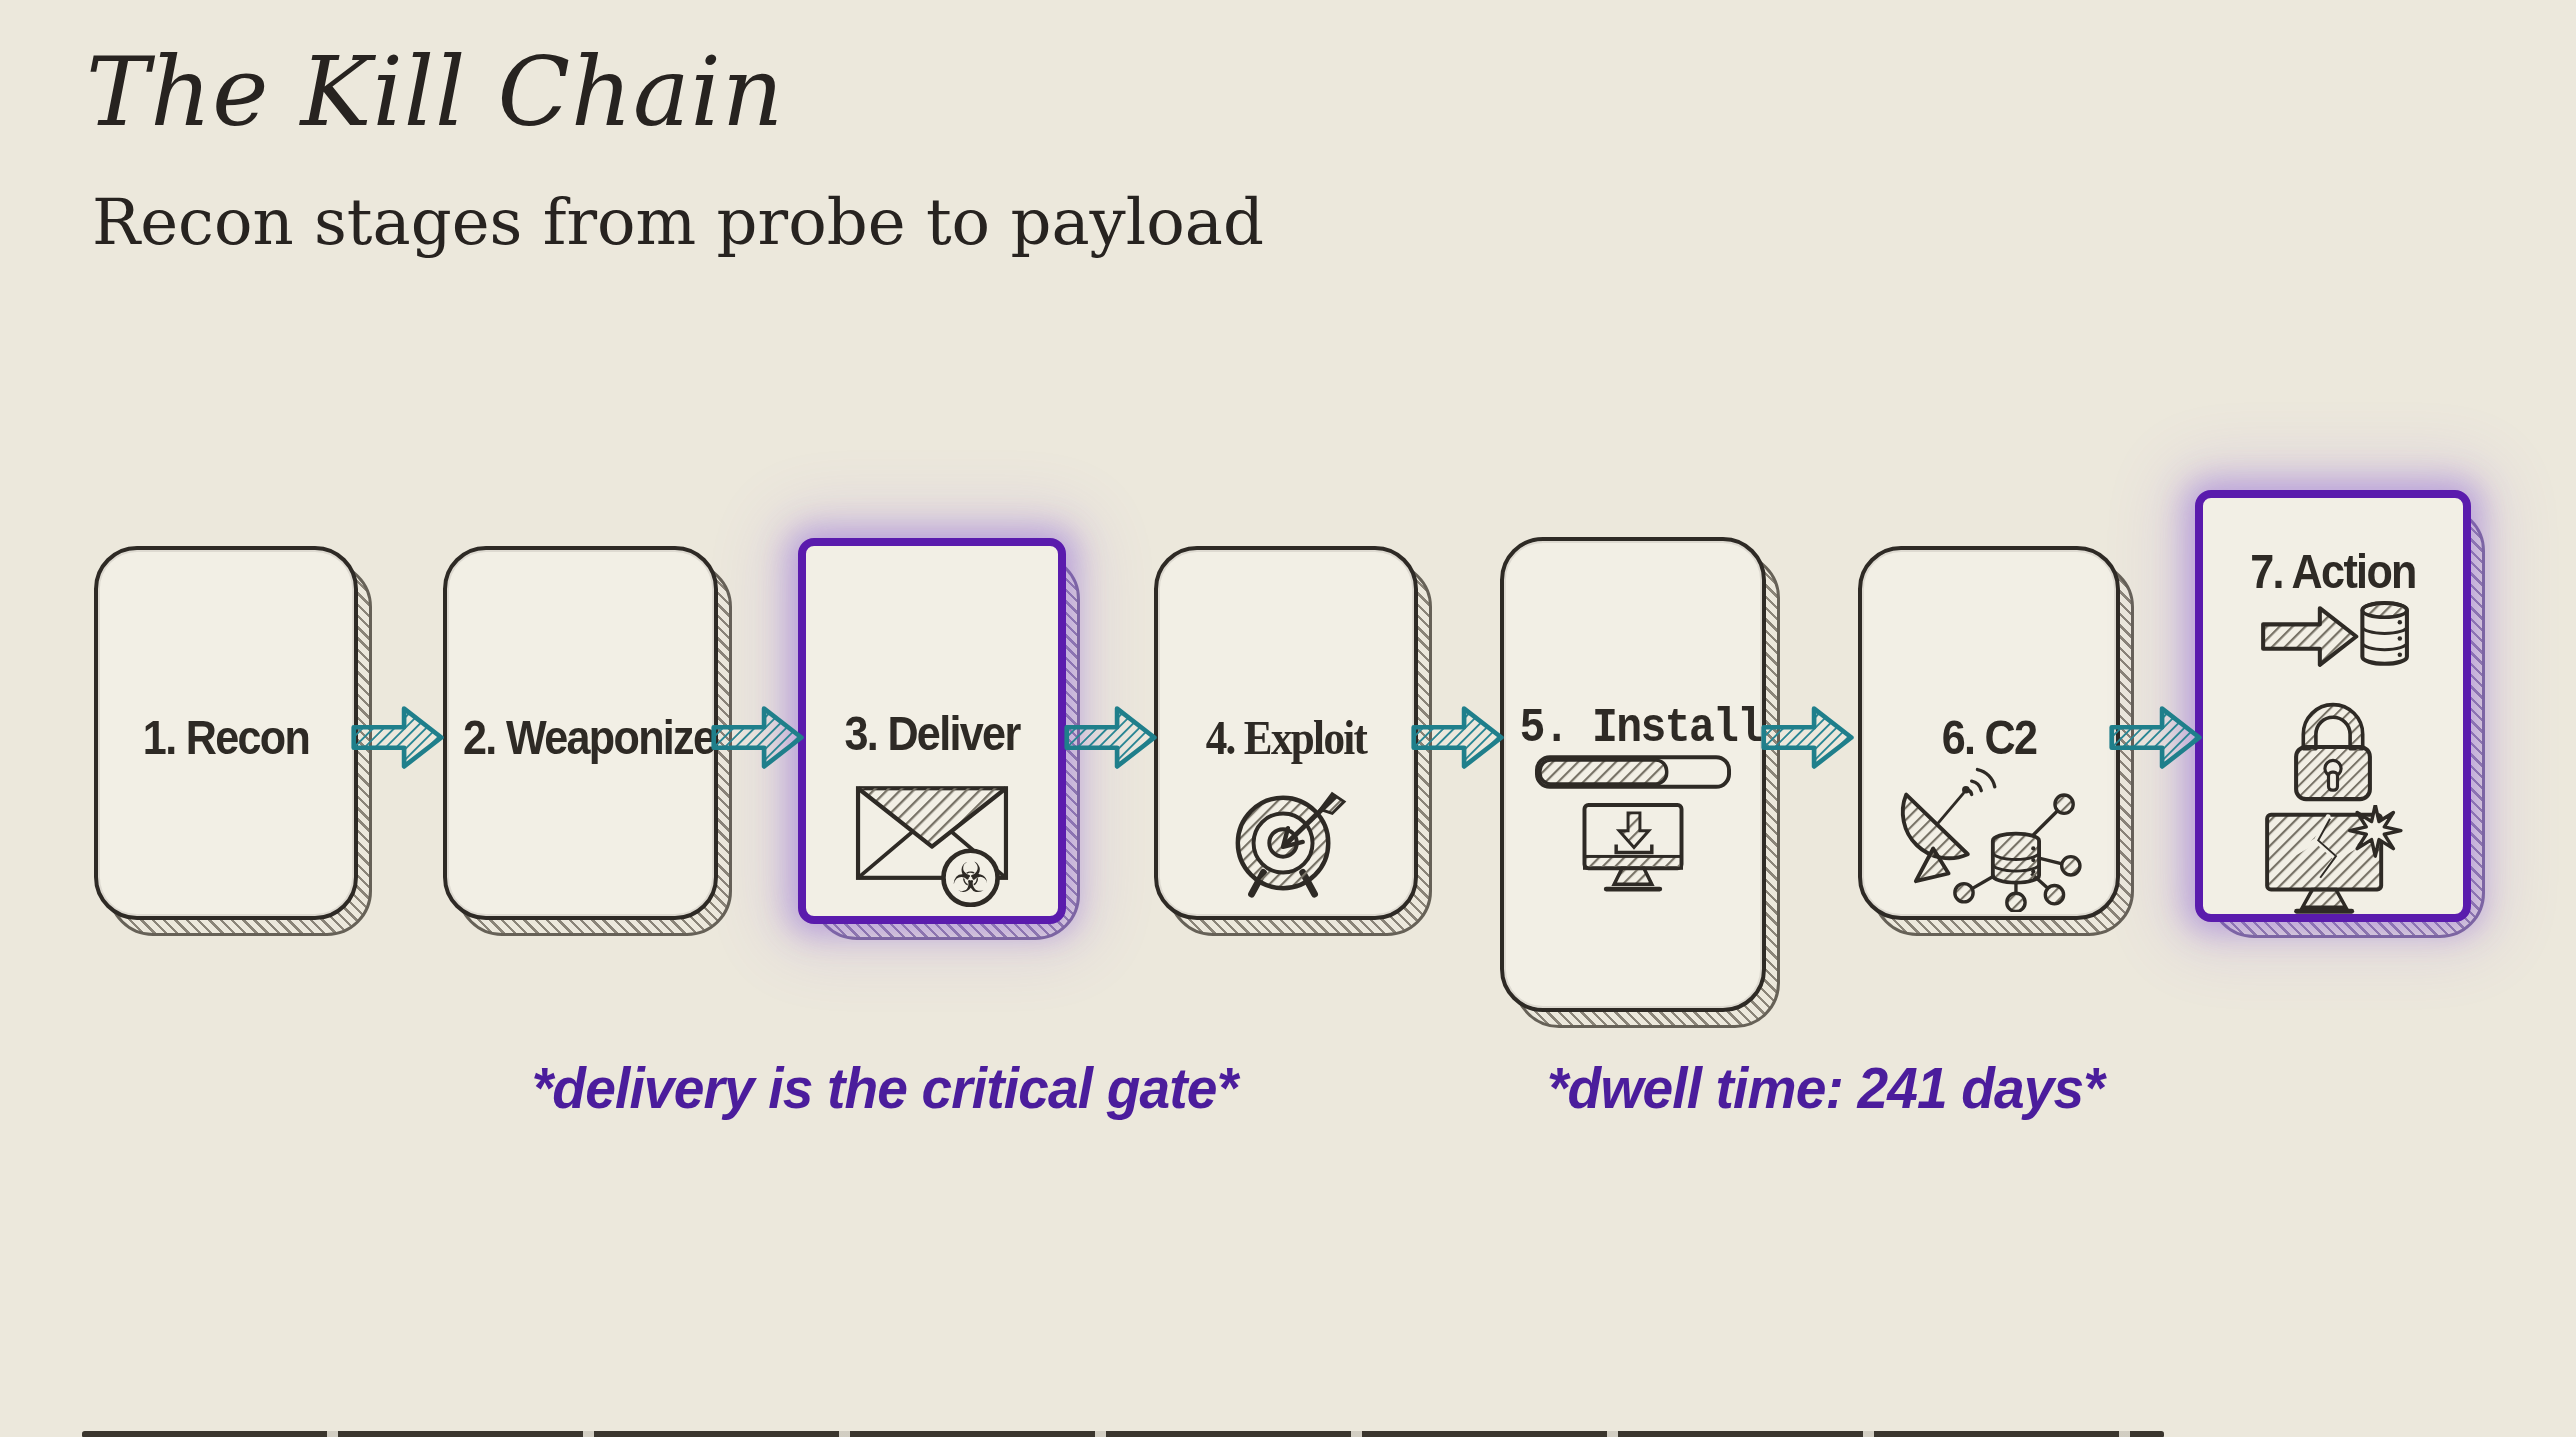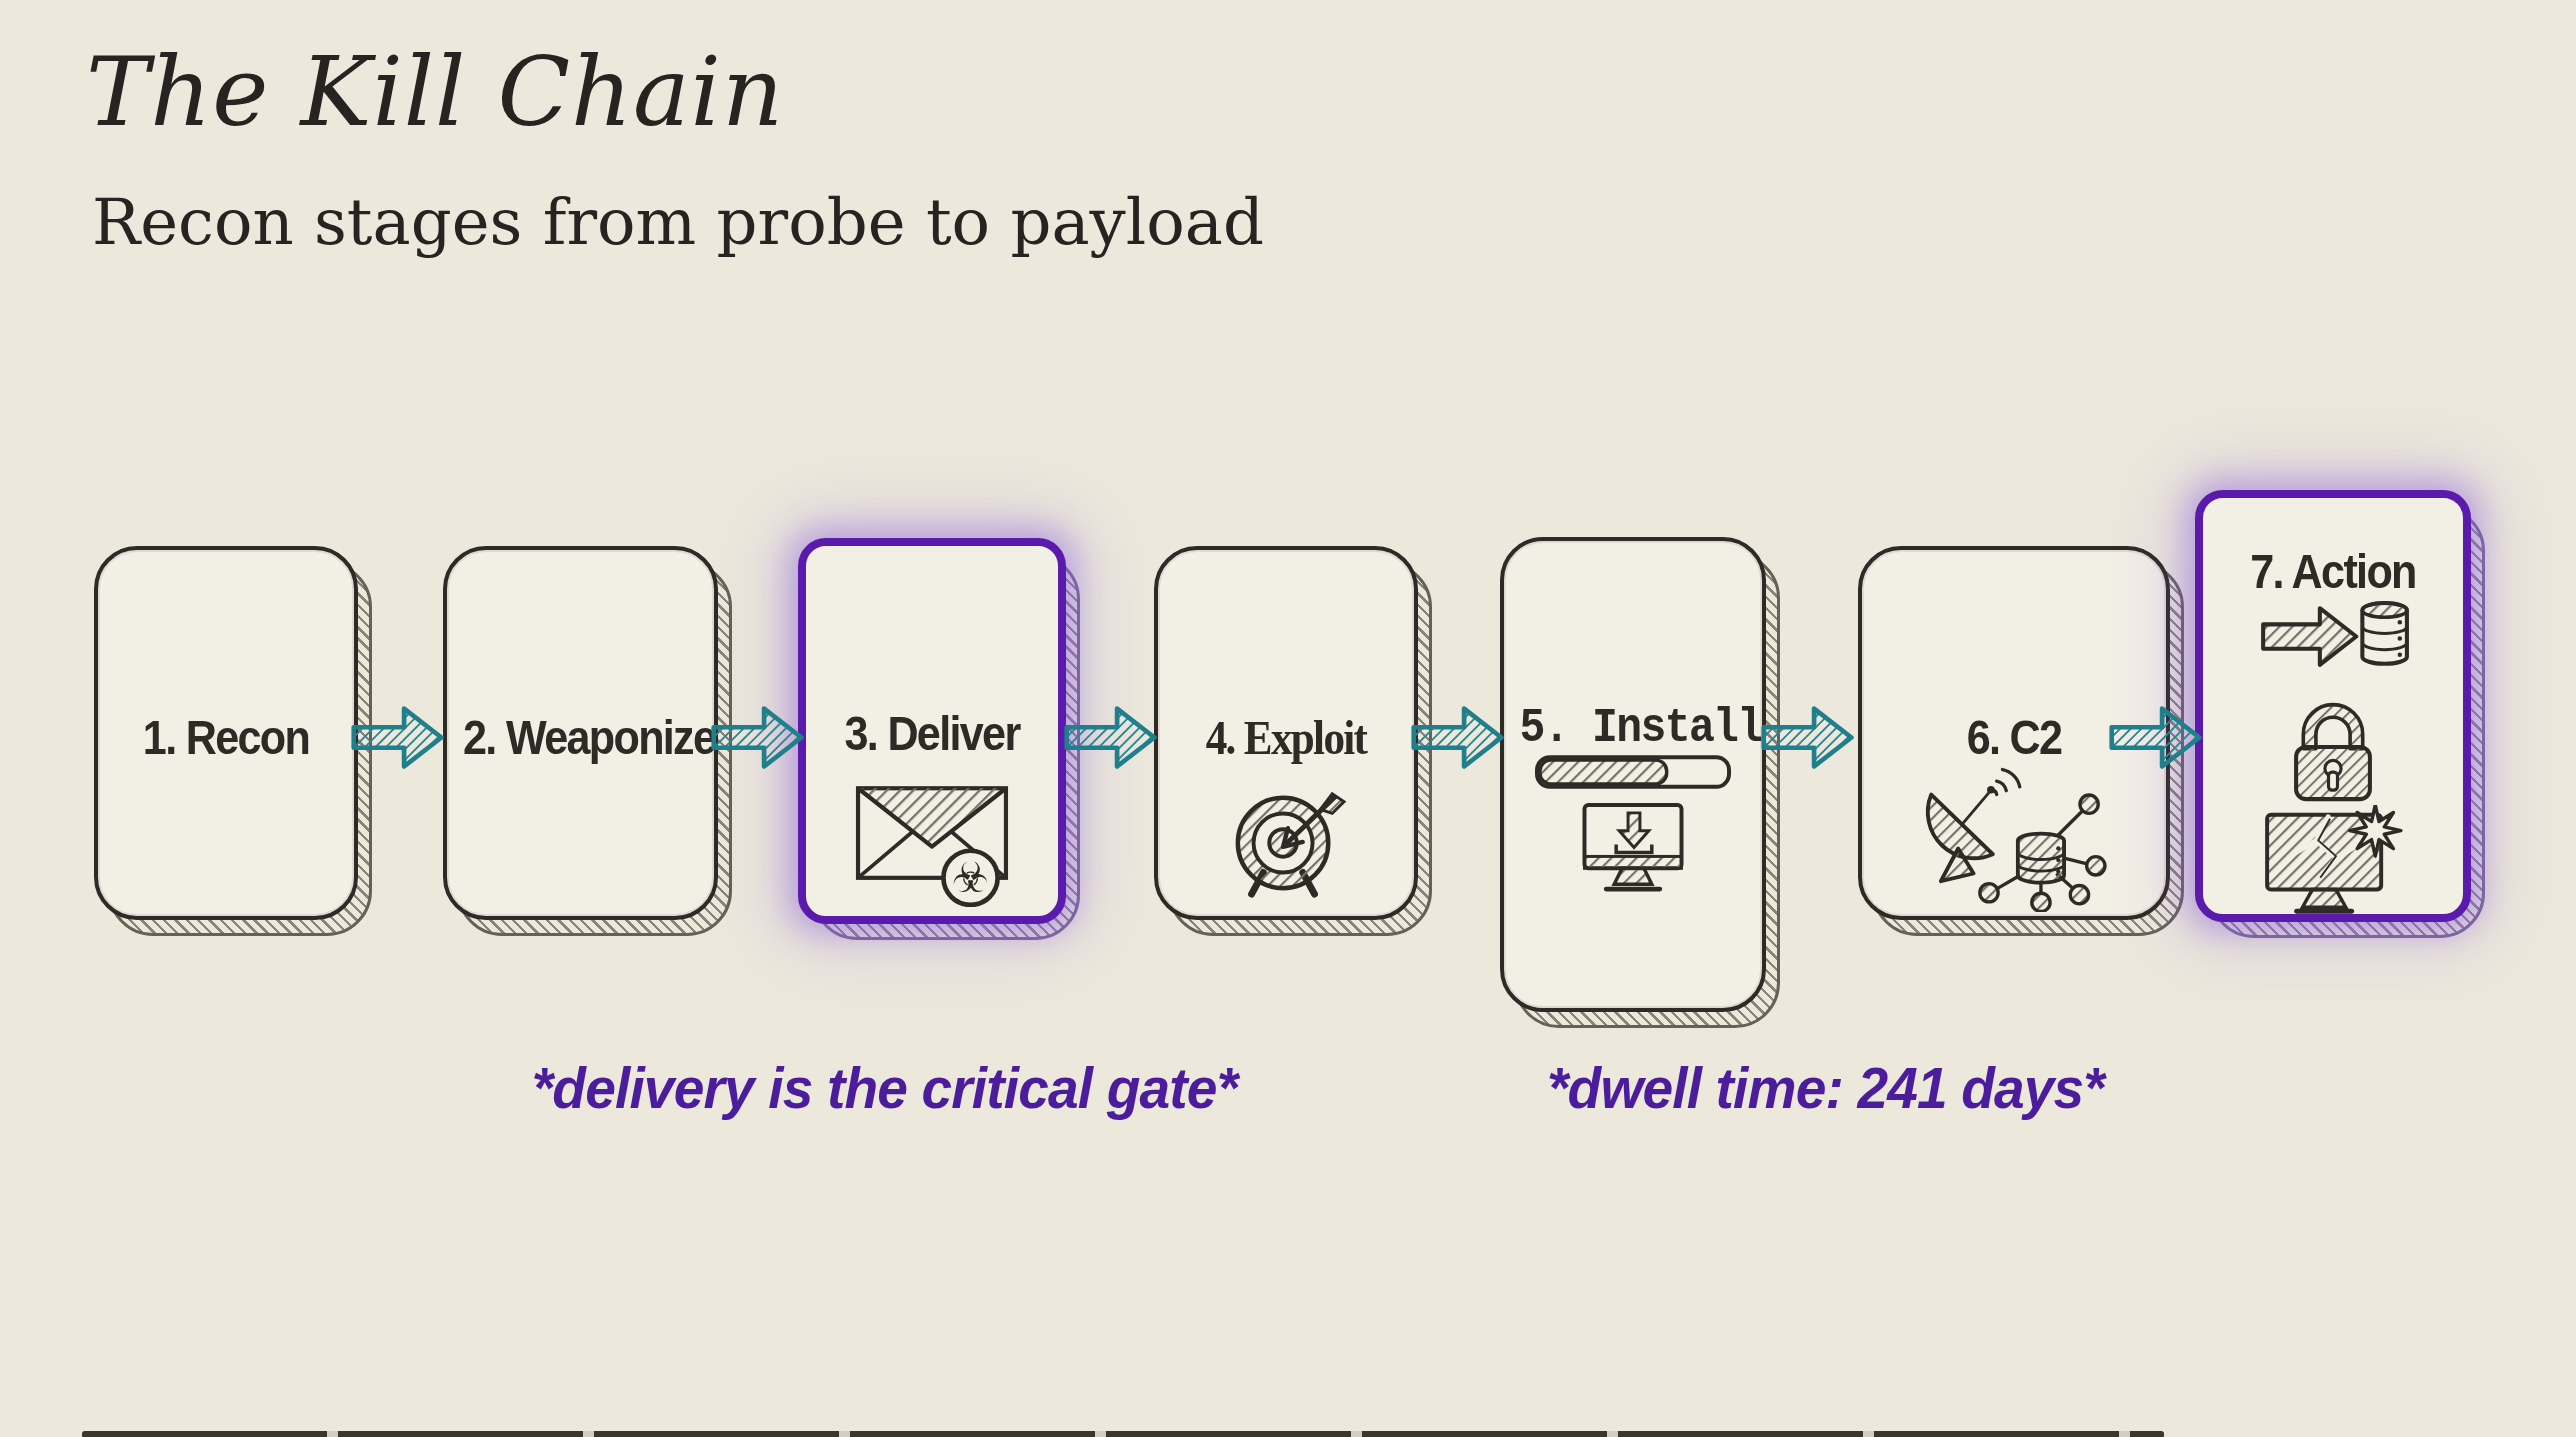--- a/index.html
+++ b/index.html
@@ -47,21 +47,21 @@
   }
   .stage .card {
     position: absolute; inset: 0;
     background: #F2EFE5;
     border: 4.7px solid #2E2A25;
     border-radius: 43px;
     box-shadow: inset 0 0 0 1.9px rgba(46,42,37,0.10);
   }
   .stage.highlight .card {
     border: 8.4px solid #5A1BAD;
-    border-radius: 28px;
+    border-radius: 16px;
     box-shadow: 0 0 30px 9.4px rgba(134,90,218,0.42), 0 0 66px 26px rgba(134,90,218,0.16);
     padding-left: 8px;
   }
   .stage-label {
     position: absolute; left: 0; right: 0; top: 187px;
     transform: translateY(-50%) scaleX(0.88);
     text-align: center;
     font-weight: bold;
     font-size: 49px;
     letter-spacing: -1.9px;
@@ -177,21 +177,21 @@
       <rect x="6" y="4" width="98" height="64" rx="4" fill="#F2EFE5" stroke="#2E2A25" stroke-width="4"></rect>
       <rect x="6" y="56" width="98" height="12" fill="url(#hatchGray)" stroke="#2E2A25" stroke-width="3"></rect>
       <path d="M50 12 h12 v18 h9 l-15 17 -15 -17 h9 Z" fill="url(#hatchGray)" stroke="#2E2A25" stroke-width="3"></path>
       <path d="M38 44 v8 h36 v-8" fill="none" stroke="#2E2A25" stroke-width="3.5"></path>
       <polygon points="44,68 66,68 74,84 36,84" fill="url(#hatchGray)" stroke="#2E2A25" stroke-width="3.5"></polygon>
       <line x1="28" y1="89" x2="82" y2="89" stroke="#2E2A25" stroke-width="5" stroke-linecap="round"></line>
     </svg>
   </div>
 </div>
 
-<div class="stage" style="left:1858px; top:546px; width:312px; height:374px;">
+<div class="stage" style="left:1858px; top:546px; width:262px; height:374px;">
   <div class="shadow"></div>
   <div class="card">
     <div class="stage-label">6. C2</div>
     <svg class="icon-abs" style="top:208px; transform:translateX(-50%); width:193px; height:154px;" viewBox="0 0 200 160">
       <g>
         <path d="M14 38 A48 48 0 0 0 78 100 Z" fill="url(#hatchGray)" stroke="#2E2A25" stroke-width="4" stroke-linejoin="round"></path>
         <line x1="46" y1="69" x2="74" y2="36" stroke="#2E2A25" stroke-width="3"></line>
         <circle cx="76" cy="33" r="4" fill="#2E2A25"></circle>
         <path d="M82 24 a13 13 0 0 1 10 10 M88 12 a23 23 0 0 1 18 18 M77 33 a6 6 0 0 1 5 5" fill="none" stroke="#2E2A25" stroke-width="3.5" stroke-linecap="round"></path>
         <polygon points="42,94 24,128 58,120" fill="url(#hatchGray)" stroke="#2E2A25" stroke-width="4" stroke-linejoin="round"></polygon>

